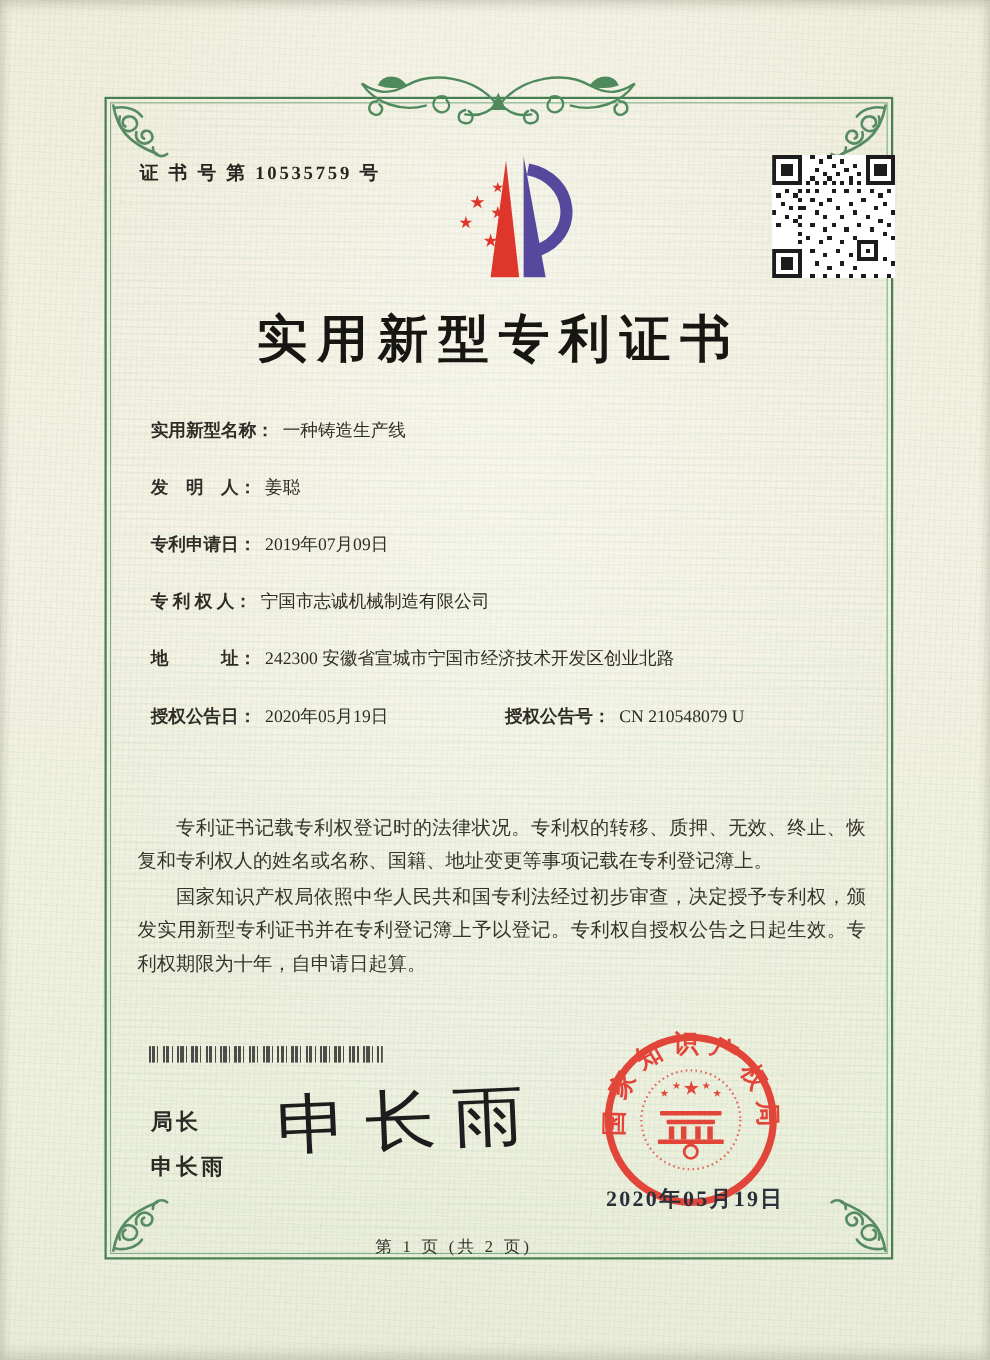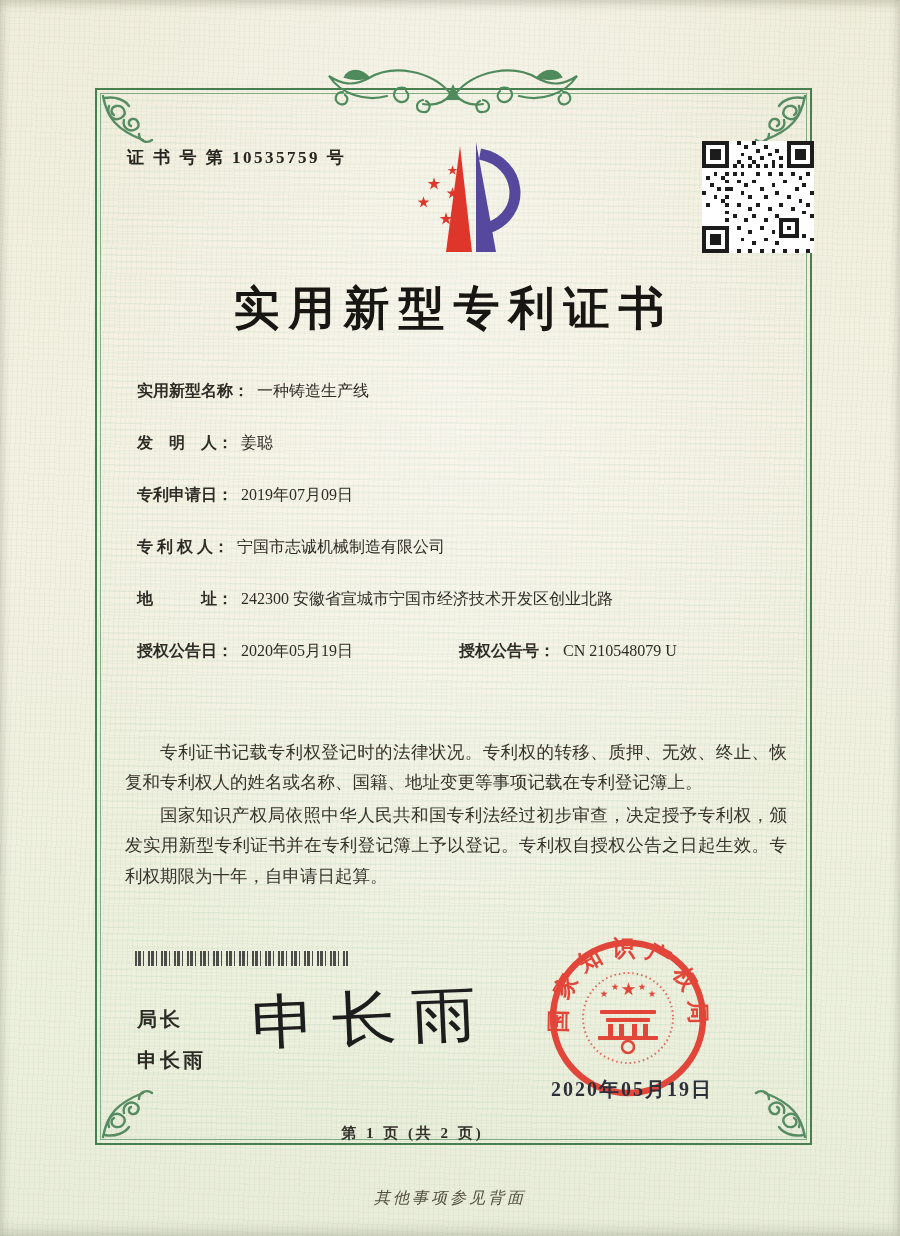--- a/index.html
+++ b/index.html
@@ -69,21 +69,21 @@
     transform: rotate(-2.5deg) scaleX(1.08);
     white-space:nowrap;
   }
   .seal-svg { left:528px; top:918px; opacity:.93; }
   .seal-date {
     left:551px; top:1076px; font-size:20px; font-weight:700;
     color:#2a2f3a; letter-spacing:2px; z-index:5;
   }
   .page-no {
     left:95px; top:1124px; width:635px; text-align:center;
-    font-size:15px; letter-spacing:3px; color:#34322b; font-weight:700;
+    font-size:15px; letter-spacing:3px; color:#34322b; font-weight:400;
   }
   .back-note {
     left:0; top:1188px; width:900px; text-align:center;
     font-size:16px; letter-spacing:3px; color:#53503f; font-style:italic;
   }
   .logo-svg { left:396px; top:140px; }
   .qr-svg { left:702px; top:141px; }
   .corner { position:absolute; width:64px; height:64px; }
   .c-tl { left:99px;  top:92px;   transform:scale(1,-1); }
   .c-tr { left:745px; top:92px;   transform:scale(-1,-1); }
@@ -256,15 +256,14 @@
       <rect x="115" y="106" width="5" height="12"></rect>
       <rect x="70" y="118" width="60" height="4" rx="1"></rect>
       <circle cx="100" cy="129" r="6" fill="none" stroke="#e23a2e" stroke-width="2.5"></circle>
     </g>
   </svg>
 
   <div class="abs seal-date">2020年05月19日</div>
 
   <div class="abs page-no">第 1 页 (共 2 页)</div>
 
-  <div class="abs back-note">其他事项参见背面</div>
 
 </div>
 
 </body></html>

